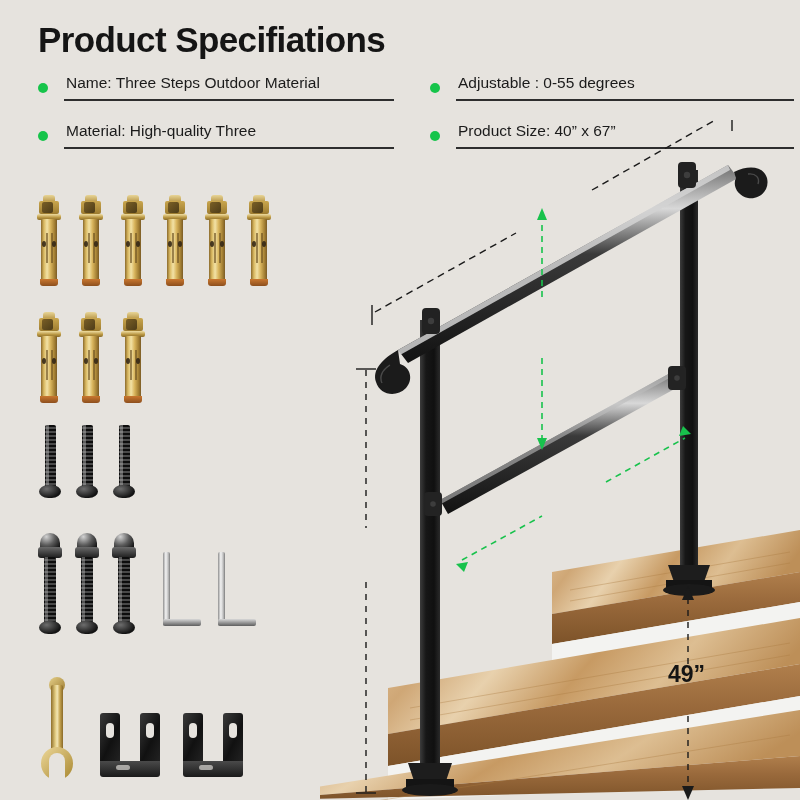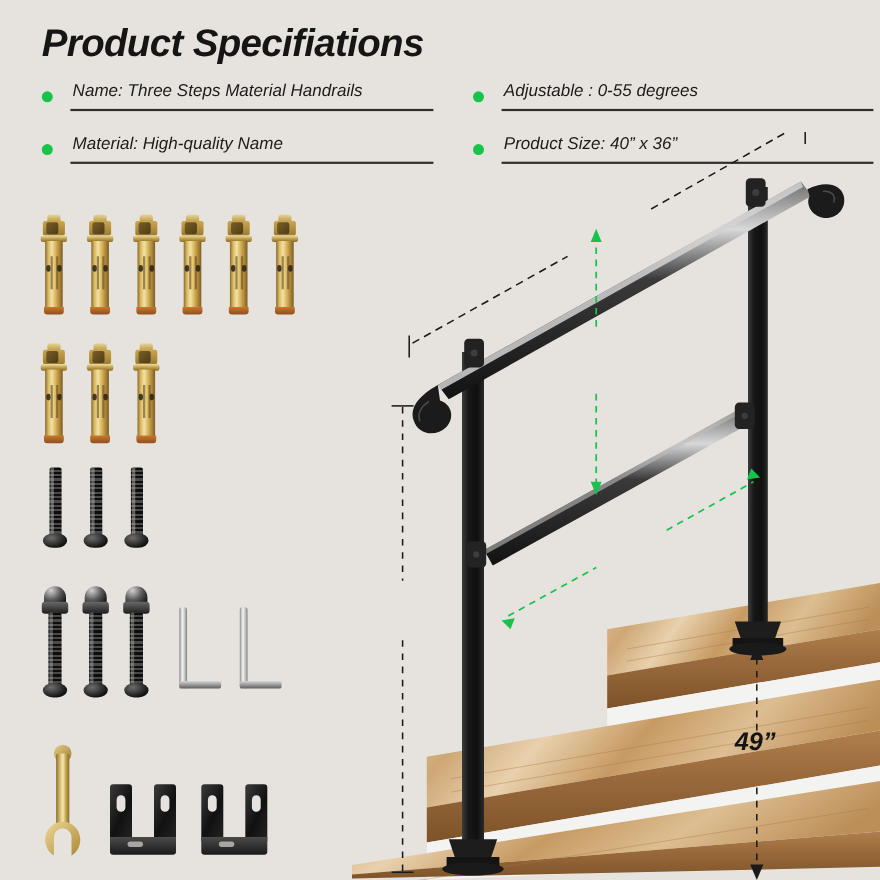--- a/index.html
+++ b/index.html
@@ -2,21 +2,21 @@
 <html><head>
 <meta charset="utf-8">
 <style>
   html,body{margin:0;padding:0;}
   body{
     width:800px;height:800px;overflow:hidden;
     background:#e6e3de;
     font-family:"Liberation Sans","DejaVu Sans",sans-serif;
     position:relative;
   }
-  #page{position:relative;width:800px;height:677px;font-style:italic;}
+  #page{position:relative;width:800px;height:677px;}
 
   
   .title{
     position:absolute;left:38px;top:22px;
     font-size:35px;font-weight:bold;color:#151515;
     letter-spacing:-0.6px;line-height:1;
   }
   .spec-grid{position:absolute;left:38px;top:74px;width:730px;}
   .spec-item{position:absolute;}
   .spec-item .dot{
@@ -196,36 +196,36 @@
 </head>
 <body>
 
 <div id="page">
 
   <div class="title">Product Specifiations</div>
 
   <div class="spec-grid">
     <div class="spec-item c0 r0">
       <span class="dot"></span>
-      <span class="txt">Name: Three Steps Material Handrails</span>
+      <span class="txt">Name: Three Steps Outdoor Material</span>
       <span class="rule"></span>
     </div>
     <div class="spec-item c0 r1">
       <span class="dot"></span>
-      <span class="txt">Material: High-quality Name</span>
+      <span class="txt">Material: High-quality Three</span>
       <span class="rule"></span>
     </div>
     <div class="spec-item c1 r0">
       <span class="dot"></span>
       <span class="txt">Adjustable : 0-55 degrees</span>
       <span class="rule"></span>
     </div>
     <div class="spec-item c1 r1">
       <span class="dot"></span>
-      <span class="txt">Product Size: 40” x 36”</span>
+      <span class="txt">Product Size: 40” x 67”</span>
       <span class="rule"></span>
     </div>
   </div>
 
   <div class="parts">
 
     <div class="anchor" style="left:36px;top:8px">
         <span class="head"></span>
         <span class="nut"></span>
         <span class="nutface"></span>

